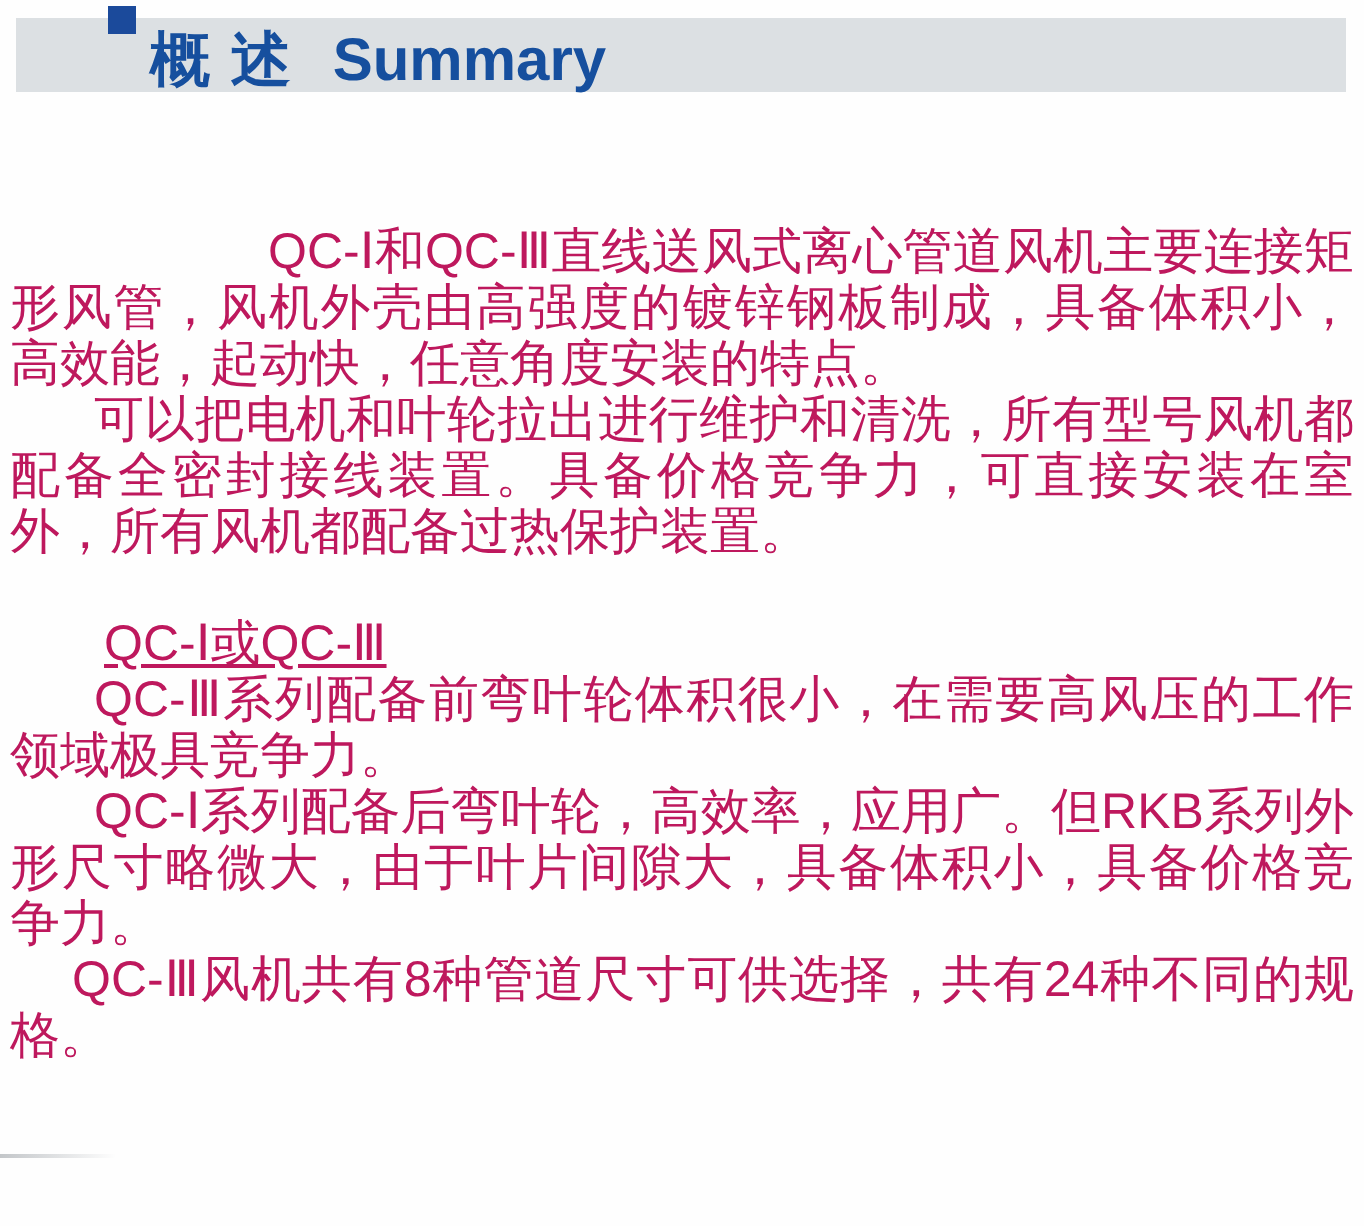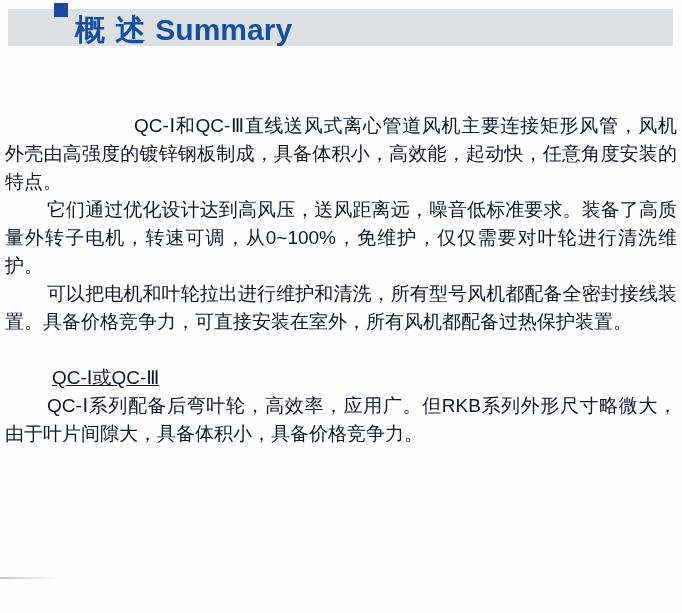--- a/index.html
+++ b/index.html
@@ -35,31 +35,31 @@
     position: absolute;
     left: 75px;
     top: 10px;
     font-size: 30px;
     font-weight: bold;
     color: #164f9e;
     letter-spacing: 1px;
     white-space: nowrap;
   }
   .page-title .title-en {
-    margin-left: 9px;
+    margin-left: 20px;
     letter-spacing: 0px;
   }
   .body-text {
     position: absolute;
     left: 5px;
     top: 112px;
     width: 672px;
-    font-size: 19px;
+    font-size: 25px;
     line-height: 28px;
-    color: #0f172a;
+    color: #be185d;
     text-align: justify;
   }
   .body-text p {
     margin: 0;
     padding: 0;
   }
   .indent-xl { text-indent: 129px; }
   .indent-2  { text-indent: 42px; }
   .indent-15 { text-indent: 31px; }
   .indent-22 { text-indent: 47px; }
@@ -81,21 +81,22 @@
   <div class="header-bar"></div>
 
   <div class="accent-square"></div>
 
   <div class="page-title">
     <span class="title-zh">概 述</span><span class="title-en">Summary</span>
   </div>
 
   <div class="body-text">
     <p class="indent-xl">QC-Ⅰ和QC-Ⅲ直线送风式离心管道风机主要连接矩形风管，风机外壳由高强度的镀锌钢板制成，具备体积小，高效能，起动快，任意角度安装的特点。</p>
-    <p class="indent-2">它们通过优化设计达到高风压，送风距离远，噪音低标准要求。装备了高质量外转子电机，转速可调，从0~100%，免维护，仅仅需要对叶轮进行清洗维护。</p>
     <p class="indent-2">可以把电机和叶轮拉出进行维护和清洗，所有型号风机都配备全密封接线装置。具备价格竞争力，可直接安装在室外，所有风机都配备过热保护装置。</p>
     <p class="indent-22 gap-above">QC-Ⅰ或QC-Ⅲ</p>
+    <p class="indent-2">QC-Ⅲ系列配备前弯叶轮体积很小，在需要高风压的工作领域极具竞争力。</p>
     <p class="indent-2">QC-Ⅰ系列配备后弯叶轮，高效率，应用广。但RKB系列外形尺寸略微大，由于叶片间隙大，具备体积小，具备价格竞争力。</p>
+    <p class="indent-15">QC-Ⅲ风机共有8种管道尺寸可供选择，共有24种不同的规格。</p>
   </div>
 
   <div class="scan-line"></div>
 
 </div>
 
 </body></html>

